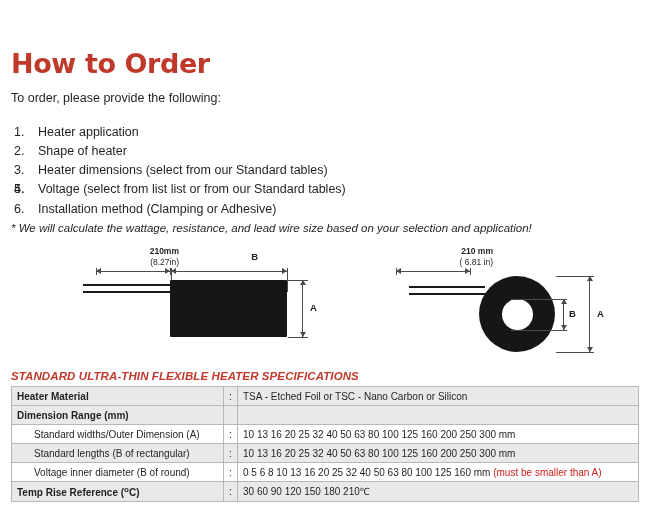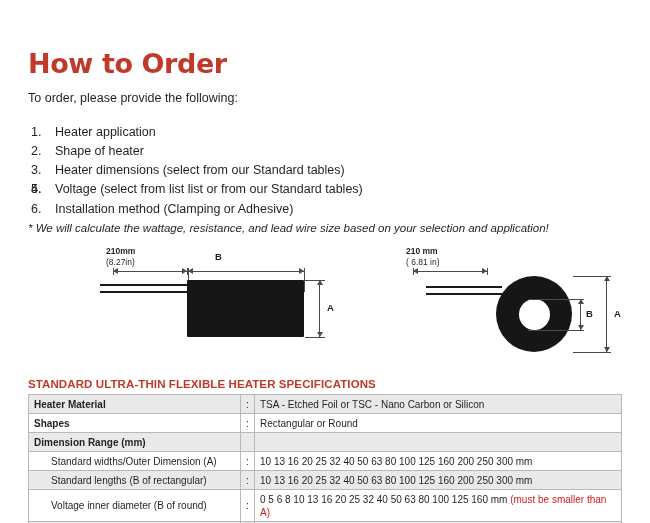--- a/index.html
+++ b/index.html
@@ -9,21 +9,21 @@
     height: 523px;
     background: #ffffff;
     font-family: "Liberation Sans", sans-serif;
     color: #231f20;
     overflow: hidden;
   }
   .page {
     position: relative;
     width: 650px;
     height: 439px;
-    padding: 0 28px;
+    padding: 0 11px;
   }
   h1.title {
     font-size: 27px;
     font-weight: bold;
     color: #c0392b;
     margin: 0;
     padding-top: 48px;
     letter-spacing: -0.4px;
     font-family: "DejaVu Sans", sans-serif;
   }
@@ -57,21 +57,21 @@
 
   
   .diagram {
     position: relative;
     height: 120px;
     margin-top: 12px;
   }
   .dim-label {
     position: absolute;
     font-size: 8.5px;
-    text-align: left;
+    text-align: right;
     line-height: 1.25;
     color: #231f20;
   }
   .lead {
     position: absolute;
     background: #1a1a1a;
     height: 1.4px;
   }
   .rect-body {
     position: absolute;
@@ -130,23 +130,24 @@
     position: absolute;
     font-size: 9.5px;
     font-weight: bold;
   }
 
   
   .spec-title {
     font-size: 11.5px;
     font-weight: bold;
     color: #c0392b;
-    margin-top: 12px;
+    margin-top: 4px;
     margin-bottom: 4px;
     letter-spacing: 0.1px;
+    font-style: italic;
   }
   table.spec {
     width: 100%;
     border-collapse: collapse;
     font-size: 10px;
     table-layout: fixed;
   }
   table.spec td {
     border: 1px solid #b8b8b8;
     padding: 2.5px 5px;
@@ -214,21 +215,21 @@
       <div class="vline" style="left:291px; top:34px; height:57px;"></div>
       <div class="arrowhead-u" style="left:288.5px; top:34px;"></div>
       <div class="arrowhead-d" style="left:288.5px; top:86px;"></div>
       <div class="hline" style="left:277px; top:34px; width:20px;"></div>
       <div class="hline" style="left:277px; top:91px; width:20px;"></div>
       <div class="axis-letter" style="left:299px; top:56px;">A</div>
     </div>
 
     <div>
 
-      <div class="dim-label" style="left:378px; top:0px; width:90px;">
+      <div class="dim-label" style="left:392px; top:0px; width:90px;">
         <span class="bold">210 mm</span><br>
         <span>( 6.81 in)</span>
       </div>
 
       <div class="hline" style="left:385px; top:25px; width:74px;"></div>
       <div class="arrowhead-l" style="left:385px; top:22px;"></div>
       <div class="arrowhead-r" style="left:454px; top:22px;"></div>
       <div class="tick" style="left:385px; top:22px;"></div>
       <div class="tick" style="left:459px; top:22px;"></div>
 
@@ -257,25 +258,20 @@
 
   <div class="spec-title">STANDARD ULTRA-THIN FLEXIBLE HEATER SPECIFICATIONS</div>
 
   <table class="spec">
     <tbody>
       <tr class="shade">
         <td class="c-label bold">Heater Material</td>
         <td class="c-colon">:</td>
         <td class="c-value">TSA  - Etched Foil  or  TSC - Nano Carbon  or  Silicon</td>
       </tr>
-      <tr class="plain">
-        <td class="c-label bold">Shapes</td>
-        <td class="c-colon">:</td>
-        <td class="c-value">Rectangular or Round</td>
-      </tr>
       <tr class="shade">
         <td class="c-label bold">Dimension Range (mm)</td>
         <td class="c-colon"></td>
         <td class="c-value"></td>
       </tr>
       <tr class="plain">
         <td class="c-label indent">Standard widths/Outer Dimension (A)</td>
         <td class="c-colon">:</td>
         <td class="c-value">10  13  16  20  25  32  40  50  63  80  100  125  160  200  250 300 mm</td>
       </tr>

